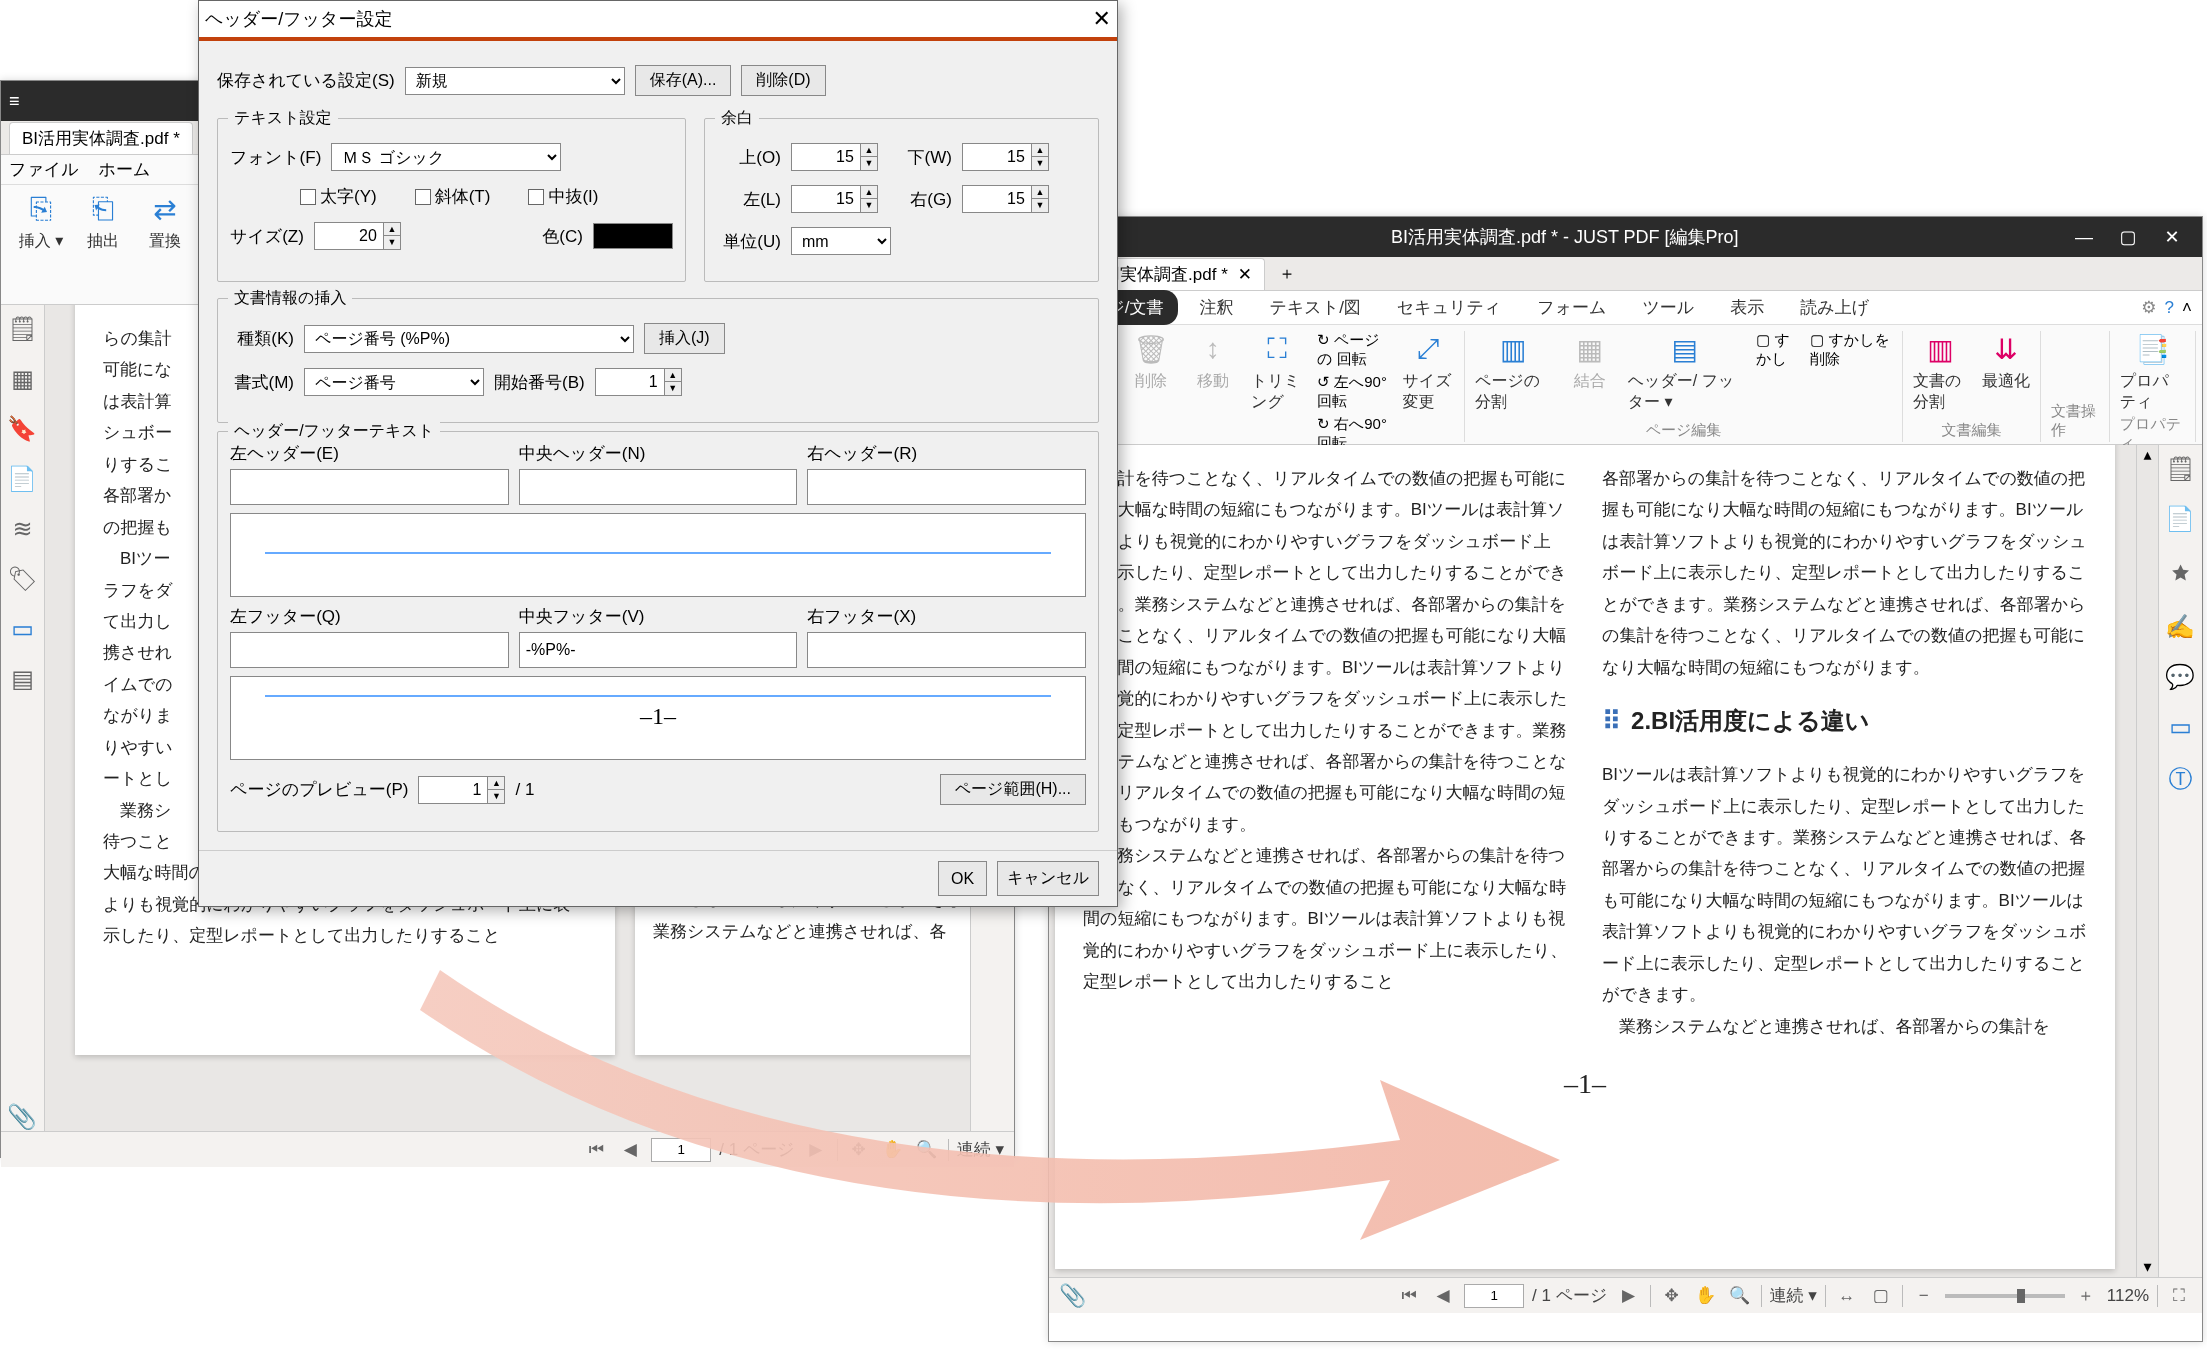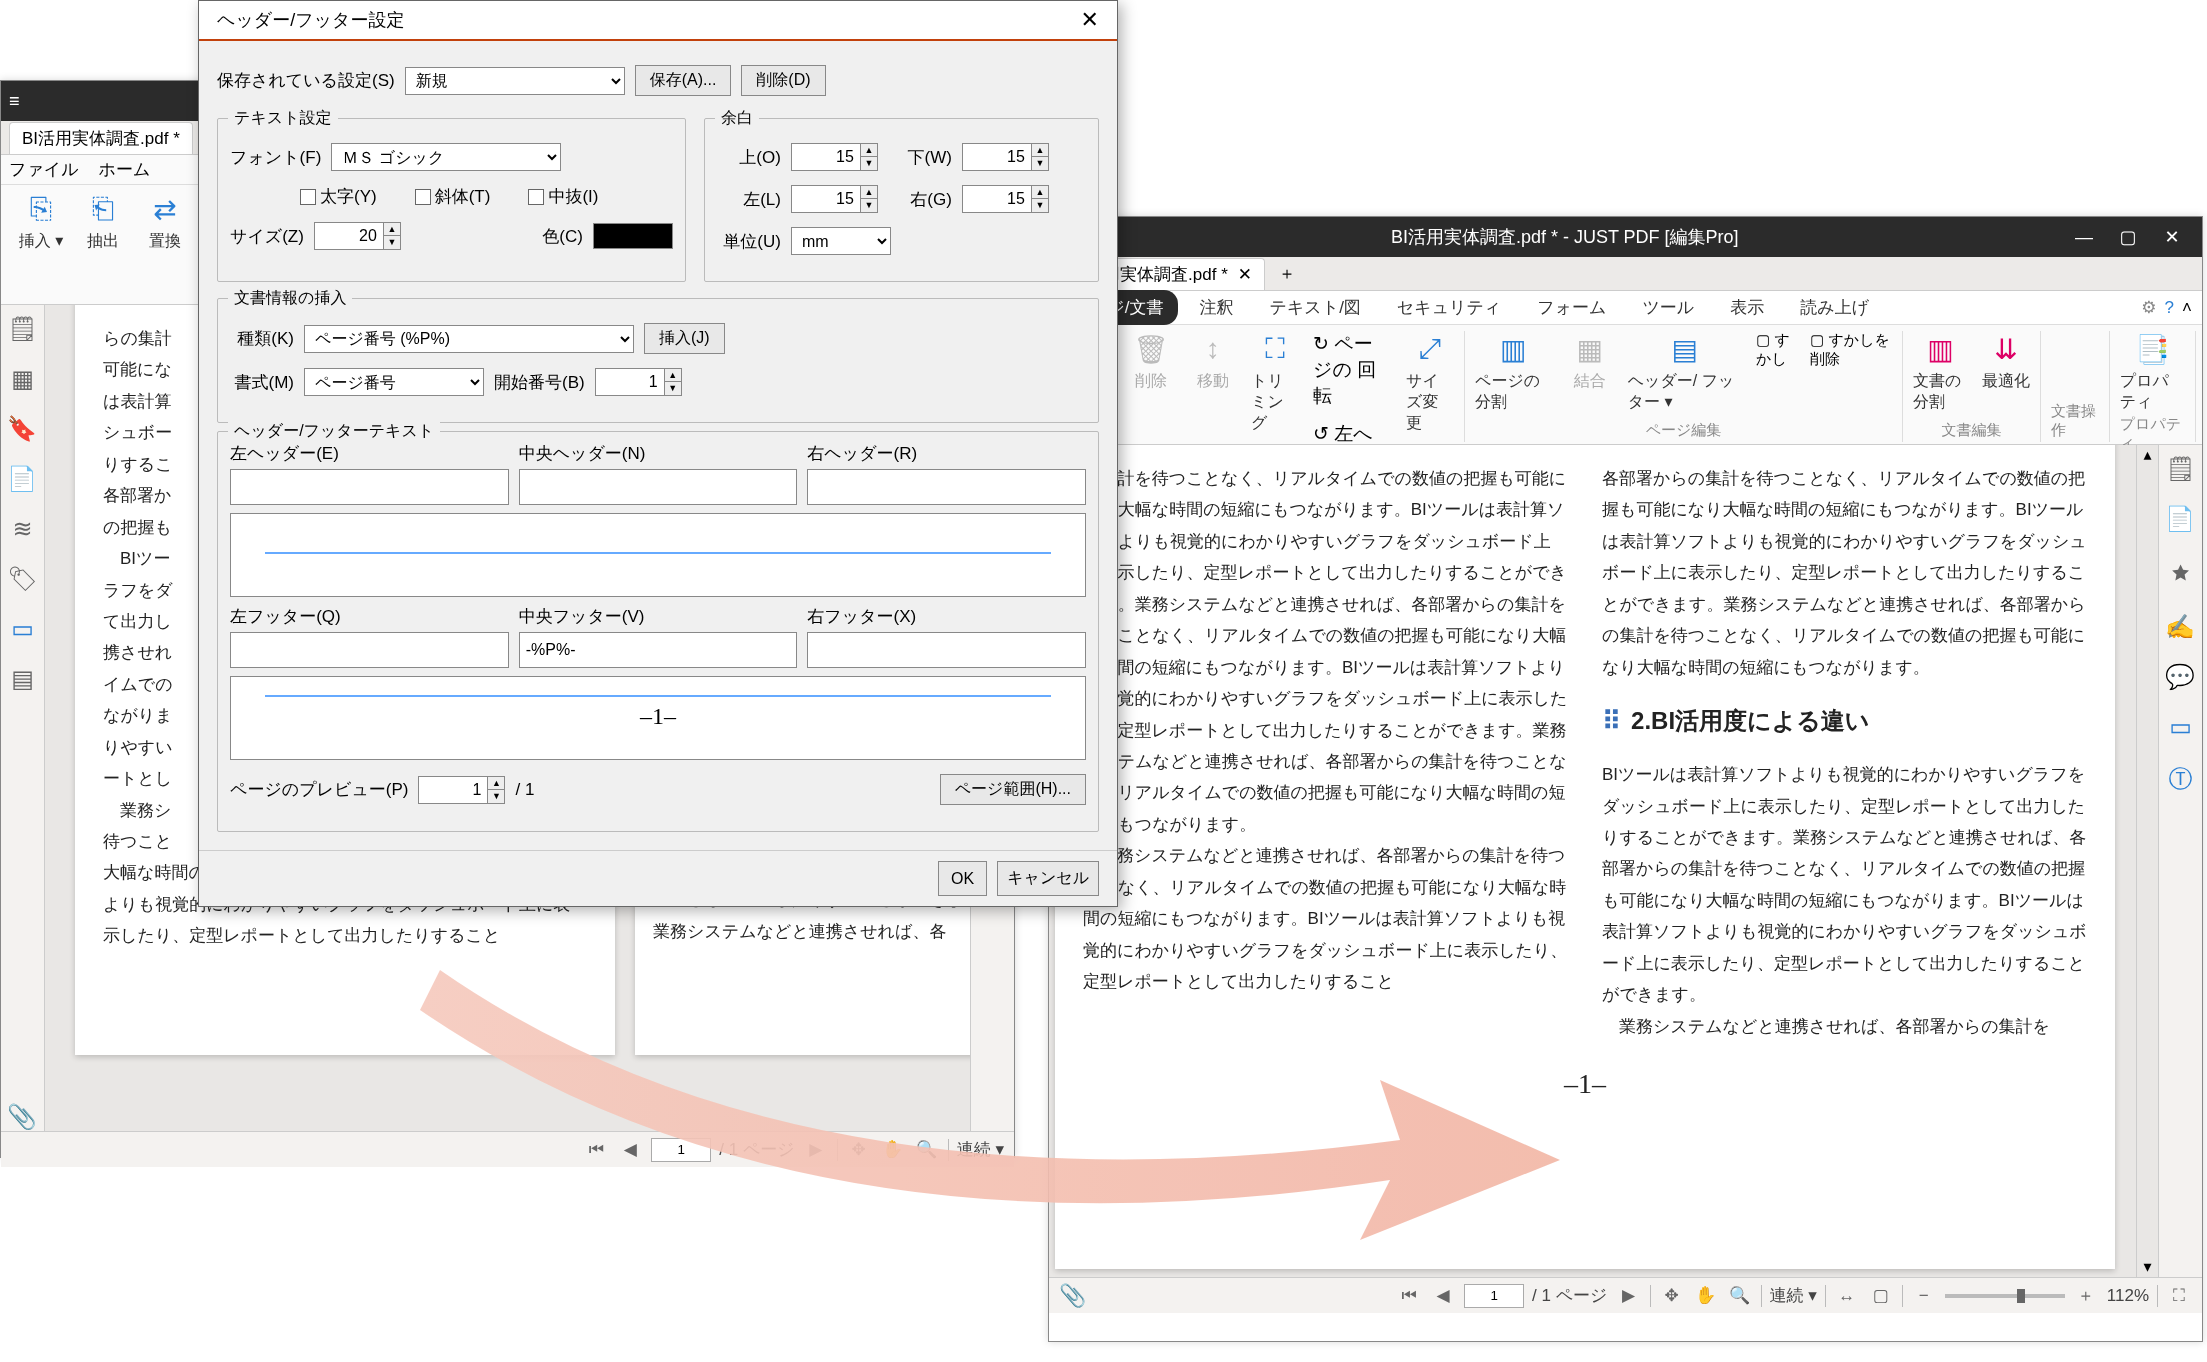--- a/index.html
+++ b/index.html
@@ -30,21 +30,21 @@
 .page{background:#fff;position:absolute;box-shadow:0 2px 6px rgba(0,0,0,.2);padding:28px;font-size:17px;line-height:1.85;color:#222}
 .page h2{font-size:24px;margin:14px 0;display:flex;align-items:center;gap:10px}
 .page h2 .hm{color:#3a6fb7;font-size:26px}
 .page .pn{text-align:center;font-size:28px;margin-top:16px;font-family:serif}
 .statusbar{height:36px;background:#f4f2f0;border-top:1px solid #ccc;display:flex;align-items:center;padding:0 10px;gap:8px;font-size:17px;color:#444}
 .statusbar .sep{border-left:1px solid #bbb;height:22px}
 .sbtn{width:26px;height:26px;display:flex;align-items:center;justify-content:center;color:#666}
 .pginput{width:60px;text-align:center;border:1px solid #aaa;height:24px}
 
 .dlg{position:absolute;background:#f0f0f0;border:1px solid #666;box-shadow:4px 4px 14px rgba(0,0,0,.3)}
-.dlg .dtitle{height:40px;display:flex;align-items:center;padding:0 18px;font-size:18px;border-bottom:2px solid #c2410c;background:#fff}
+.dlg .dtitle{height:40px;display:flex;align-items:center;padding:0 6px;font-size:18px;border-bottom:4px solid #c2410c;background:#fff}
 .dlg .dtitle .spacer{flex:1}
 .dlg .body{padding:10px 18px;font-size:17px}
 .row{display:flex;align-items:center;gap:10px;margin:14px 0}
 .lbl{min-width:110px;text-align:right}
 .lbl-s{min-width:64px;text-align:right}
 select,input[type=text]{border:1px solid #888;background:#fff;height:28px;padding:0 6px;font-size:16px}
 .btn{border:1px solid #888;background:#e8e8e8;padding:4px 14px;font-size:16px}
 .fs{border:1px solid #bbb;border-radius:2px;padding:10px 12px 12px 12px;margin:8px 0;position:relative}
 .fs .leg{position:absolute;top:-11px;left:10px;background:#f0f0f0;padding:0 6px;font-size:16px}
 .spin{display:flex;align-items:center}
@@ -204,21 +204,21 @@
             <span>削除</span>
           </div>
     <div class="rbtn disabled">
             <div class="ic">↕</div>
             <span>移動</span>
           </div>
     <div class="rbtn">
             <div class="ic">⛶</div>
             <span>トリミング</span>
           </div>
-    <div style="display:flex;flex-direction:column;font-size:19px;gap:12px">
+    <div style="display:flex;flex-direction:column;font-size:15px;gap:4px">
      <span>↻ <span>ページの 回転</span></span>
      <span>↺ <span>左へ90° 回転</span></span>
      <span>↻ <span>右へ90° 回転</span></span>
     </div>
     <div class="rbtn">
             <div class="ic">⤢</div>
             <span>サイズ変更</span>
           </div>
    </div>
    <div class="glabel">ページ整理</div>

